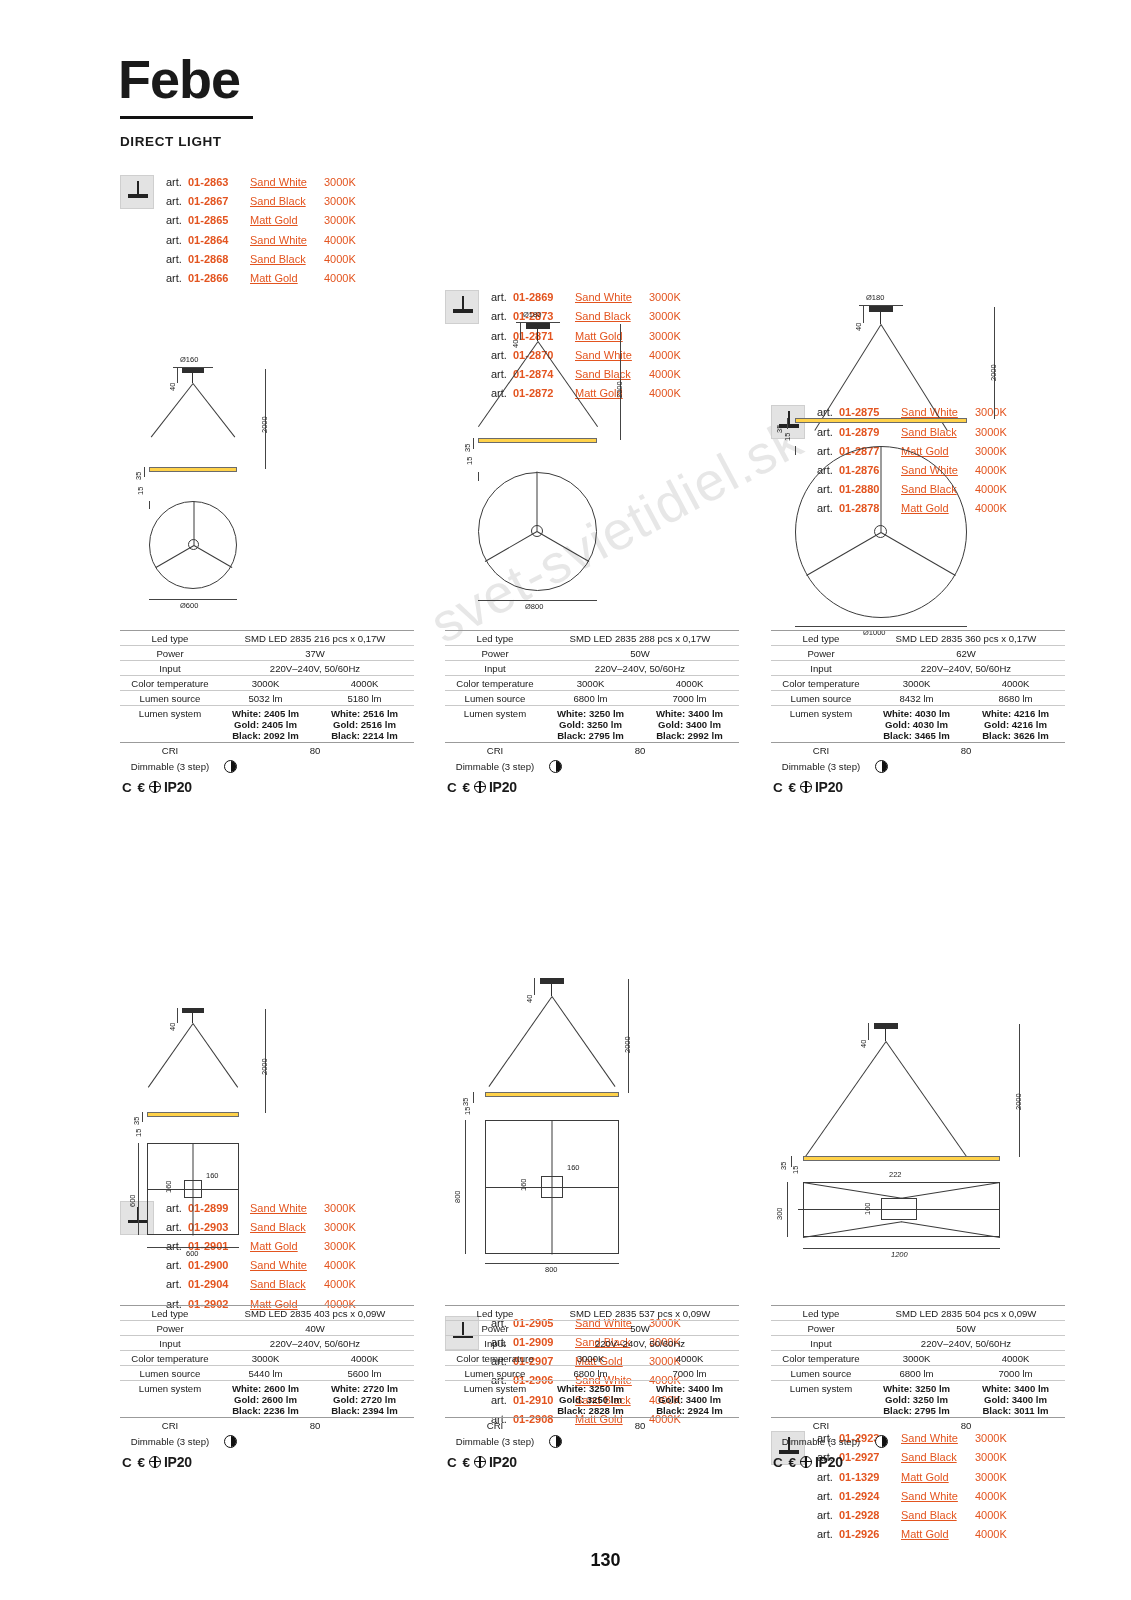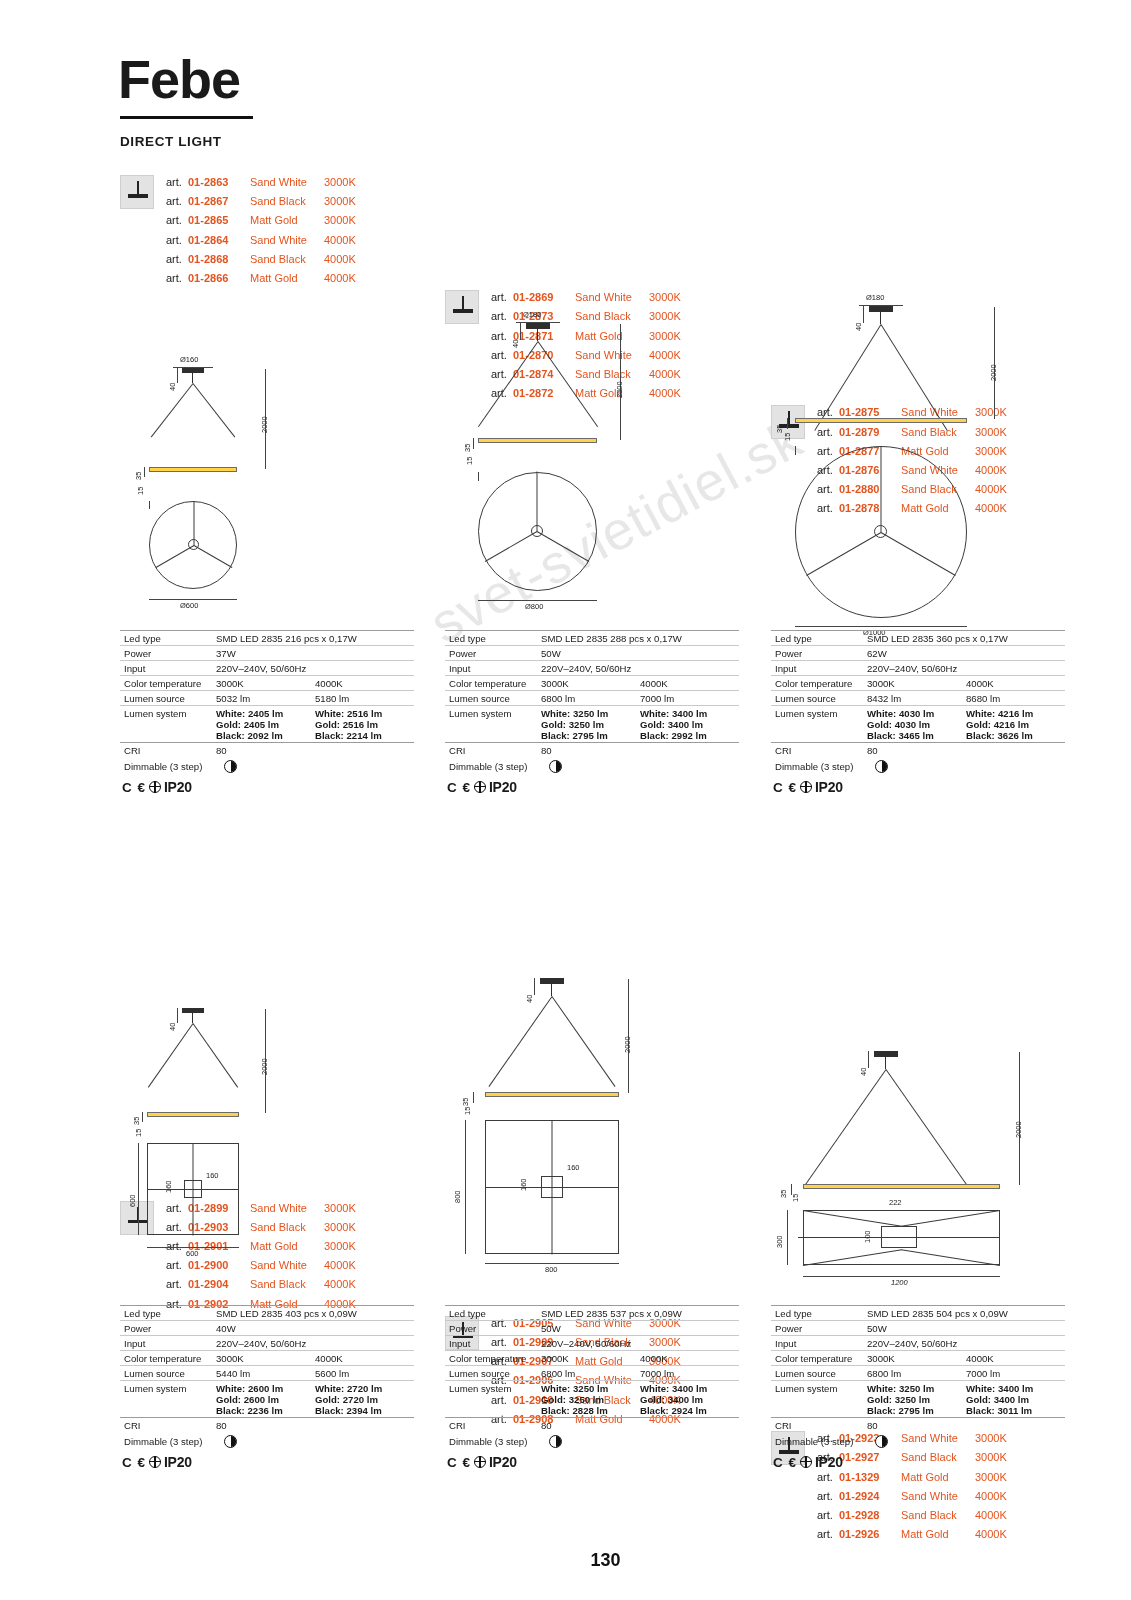--- a/index.html
+++ b/index.html
@@ -46,25 +46,25 @@
   .art-icon {
     position:absolute; left:0; top:2px; width:34px; height:34px;
     background:#e3e3e3; border:1px solid #cfcfcf;
   }
   .art-icon .stem { position:absolute; left:16px; top:5px; width:1.5px; height:13px; background:#222; }
   .art-icon .bar  { position:absolute; left:7px; top:18px; width:20px; height:3.5px; background:#222; }
   .art-rows { margin-left:46px; }
   .art-row { display:flex; align-items:baseline; font-size:11px; line-height:19.2px; white-space:nowrap; }
   .art-lbl { color:#222; width:22px; }
   .art-code { color:#e3541f; font-weight:700; width:62px; }
-  .art-fin { color:#e3541f; width:74px; }
+  .art-fin { color:#e3541f; width:74px;text-decoration:underline; }
   .art-k   { color:#e3541f; }
 
   
-  .spec { position:absolute; width:294px; font-size:9.6px; color:#1a1a1a; }
+  .spec { position:absolute; width:294px; font-size:9.6px; color:#1a1a1a;text-align:center; }
   .spec .hr { height:1px; background:#9b9b9b; }
   .spec .hr-thin { height:1px; background:#c9c9c9; }
   .spec-row { display:flex; align-items:flex-start; padding:1.5px 0 1.5px 4px; }
   .spec-key { width:92px; flex:0 0 92px; }
   .spec-val { flex:1; }
   .two { display:flex; }
   .two > div { width:50%; }
   .b { font-weight:700; }
   .spec-cri { display:flex; padding:2px 0 2px 4px; }
   .dim-row { display:flex; align-items:center; padding:2px 0 2px 4px; position:relative; }
@@ -715,21 +715,21 @@
         </div>
       <div class="art-row">
           <span class="art-lbl">art.</span>
           <span class="art-code">01-2926</span>
           <span class="art-fin">Matt Gold</span>
           <span class="art-k">4000K</span>
         </div>
     </div>
   </div>
 
-  <div class="draw" style="left:731px; top:1038px; width:294px; height:280px;">
+  <div class="draw" style="left:731px; top:1010px; width:294px; height:280px;">
     <div class="canopy" style="left:103px; top:13px; width:24px; height:6px;"></div>
     <div class="drop" style="left:114px; top:19px; height:12px;"></div>
     <div class="dim-txt vert" style="left:88px; top:38px;">40</div>
     <div class="dim-line" style="left:97px; top:13px; width:1px; height:17px;"></div>
     <div class="wire" style="left:115px; top:31px; width:140px; transform:rotate(55deg);"></div>
     <div class="wire" style="left:115px; top:31px; width:140px; transform:rotate(125deg);"></div>
     <div class="lamp-bar" style="left:32px; top:146px; width:197px; height:5px;"></div>
     <div class="dim-txt vert" style="left:8px; top:160px;">35</div>
     <div class="dim-line" style="left:20px; top:146px; width:1px; height:11px;"></div>
     <div class="dim-line" style="left:248px; top:14px; width:1px; height:133px;"></div>

